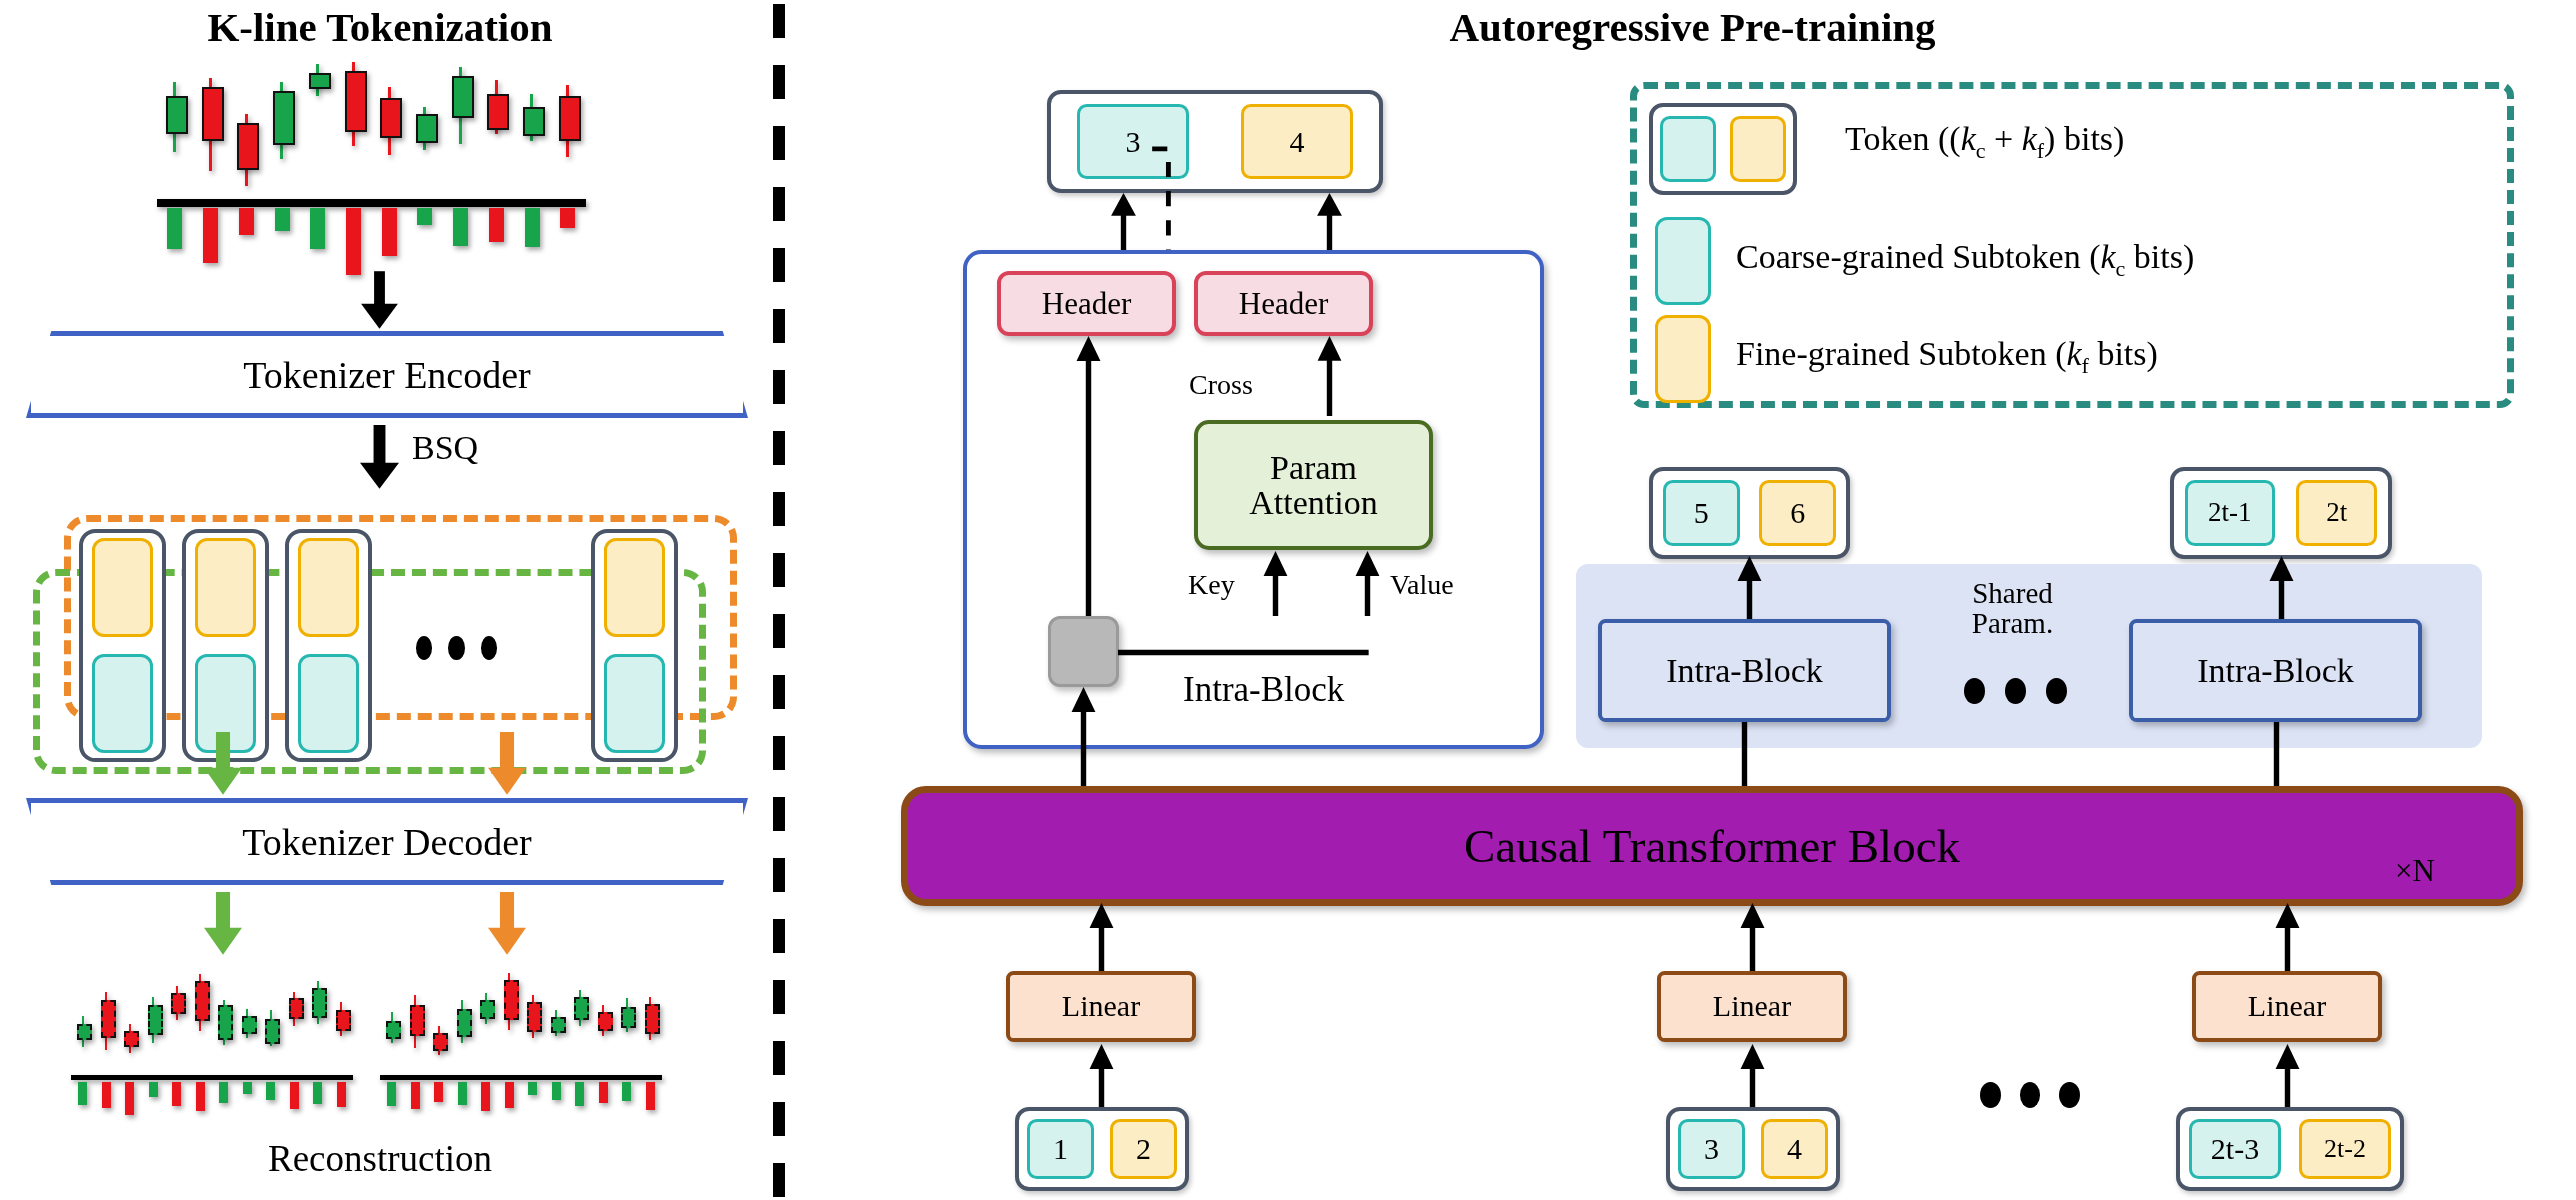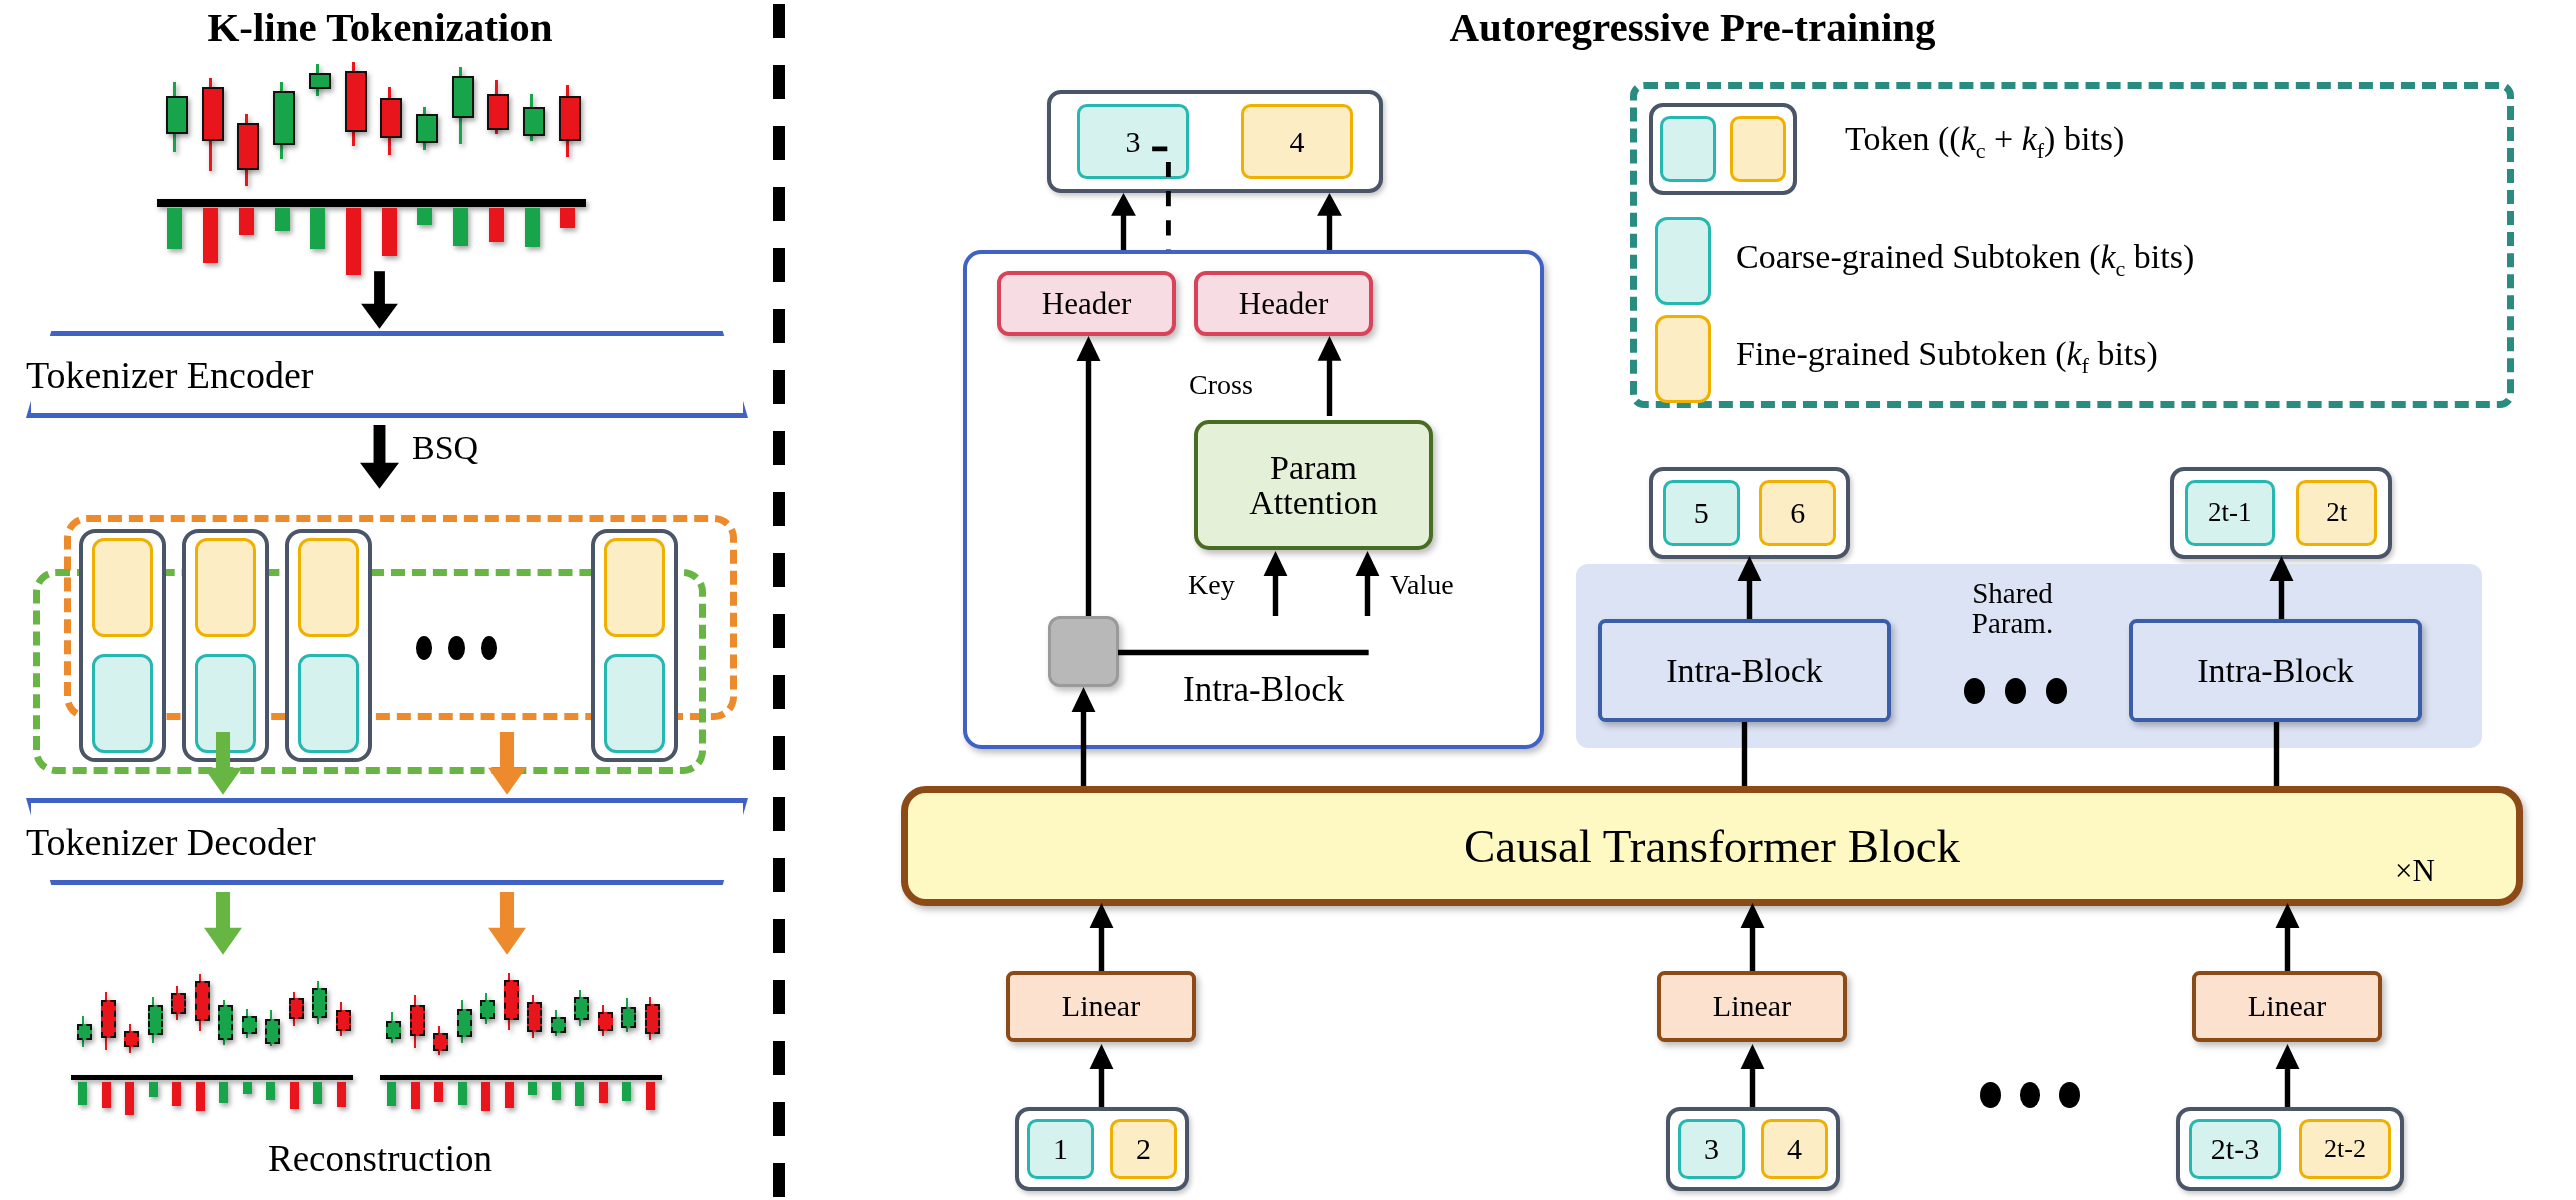--- a/index.html
+++ b/index.html
@@ -6,21 +6,21 @@
   body{width:2576px;height:1201px;position:relative;overflow:hidden;
        font-family:"Liberation Serif","DejaVu Serif",serif;color:#000;}
   .abs{position:absolute;}
   .ttl{font-weight:bold;font-size:41px;text-align:center;white-space:nowrap;}
 
   
   .divider{left:773px;top:4.3px;width:12px;height:1194px;
     background:repeating-linear-gradient(to bottom,#000 0 34px,#fff 34px 61px);}
 
   
-  .trapz{position:absolute;display:flex;align-items:center;justify-content:flex-start;}
+  .trapz{position:absolute;display:flex;align-items:center;justify-content:center;}
   .trapz .shape{position:absolute;inset:0;background:#fff;border:5.4px solid #3F62C4;
     filter:drop-shadow(3.8px 4.9px 3.3px rgba(0,0,0,.30));}
   .trapz .lbl{position:relative;z-index:3;font-size:38px;white-space:nowrap;}
 
   
   .tokwrap{position:absolute;border:4.9px solid #4A5568;border-radius:16.3px;background:#fff;
     box-sizing:border-box;display:flex;flex-direction:column;align-items:center;
     justify-content:space-between;padding:5.4px 0;}
   .subt{width:78%;border-radius:12px;box-sizing:border-box;}
   .fine{background:#FDEDC4;border:3.8px solid #F0B000;}
@@ -41,21 +41,21 @@
 
   
   .box{position:absolute;box-sizing:border-box;display:flex;align-items:center;
     justify-content:center;text-align:center;line-height:1.03;
     filter:drop-shadow(3.3px 4.3px 3.3px rgba(0,0,0,.26));}
   .b-header{background:#F8DCE3;border:4.3px solid #D94359;border-radius:12px;font-size:31px;}
   .b-cross{background:#E5F0D8;border:4.9px solid #4A6B22;border-radius:15px;font-size:34px;}
   .b-gray{background:#B8B8B8;border:3.3px solid #9A9A9A;border-radius:12px;}
   .b-intra-outer{background:#fff;border:4.3px solid #3F62C4;border-radius:18.4px;}
   .b-intra{background:#DCE3F5;border:4.3px solid #3A5FA8;border-radius:7.6px;font-size:34px;}
-  .b-causal{background:#fef9c3;border:7px solid #8B4A16;border-radius:25px;}
+  .b-causal{background:#a21caf;border:7px solid #8B4A16;border-radius:25px;}
   .b-linear{background:#FBE1CE;border:4.9px solid #8B4A16;border-radius:7.6px;font-size:30px;}
   .shared-band{position:absolute;background:#DCE3F5;border-radius:12px;}
 
   .plain{position:absolute;white-space:nowrap;}
   .dots{position:absolute;display:flex;align-items:center;justify-content:space-between;}
   .dots i{display:block;background:#000;border-radius:50%;}
 
   
   .ar{position:absolute;}
   svg{overflow:visible;display:block;}

